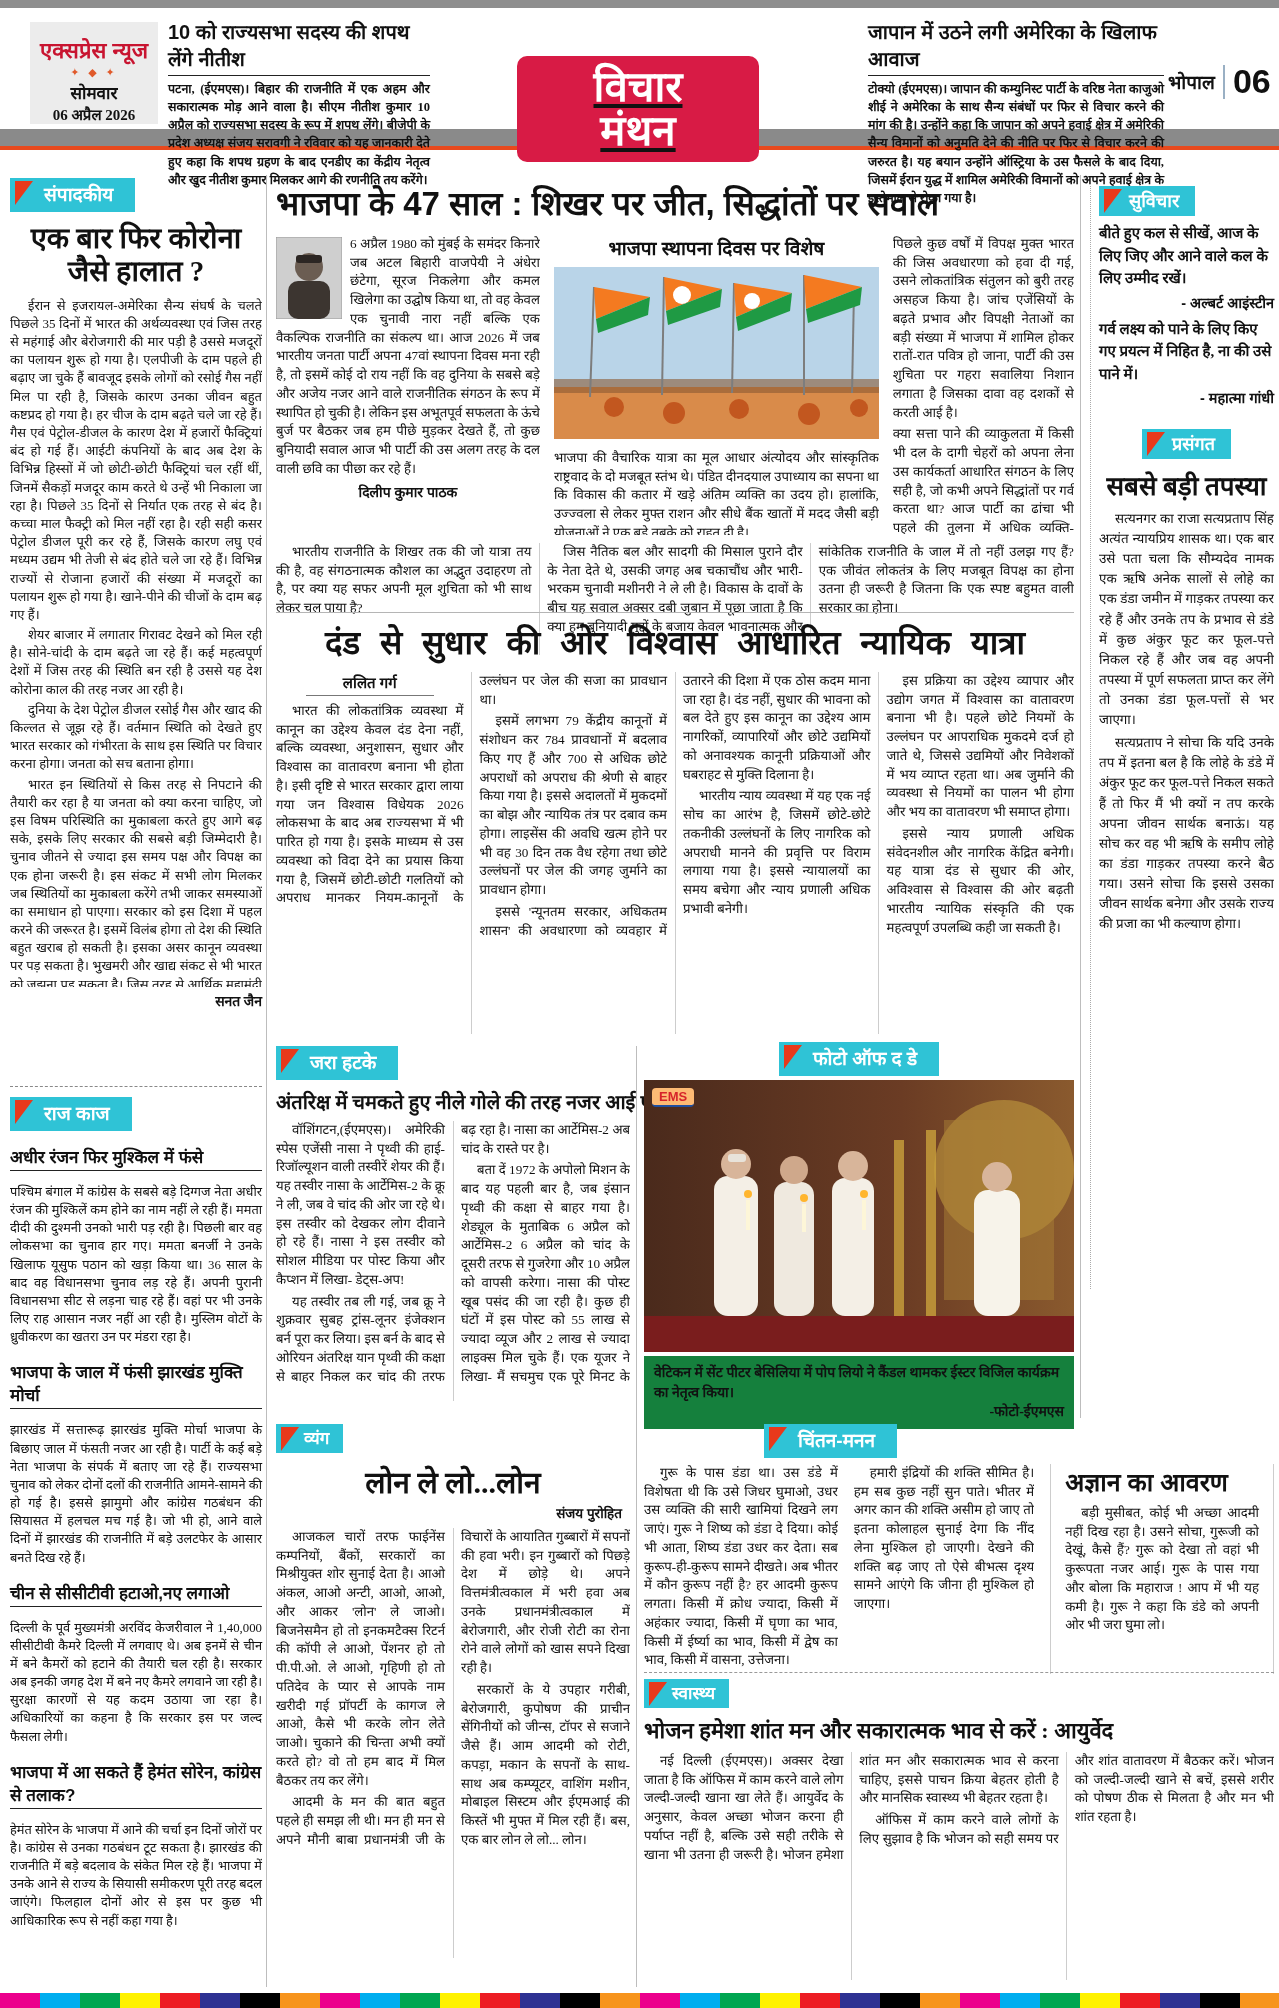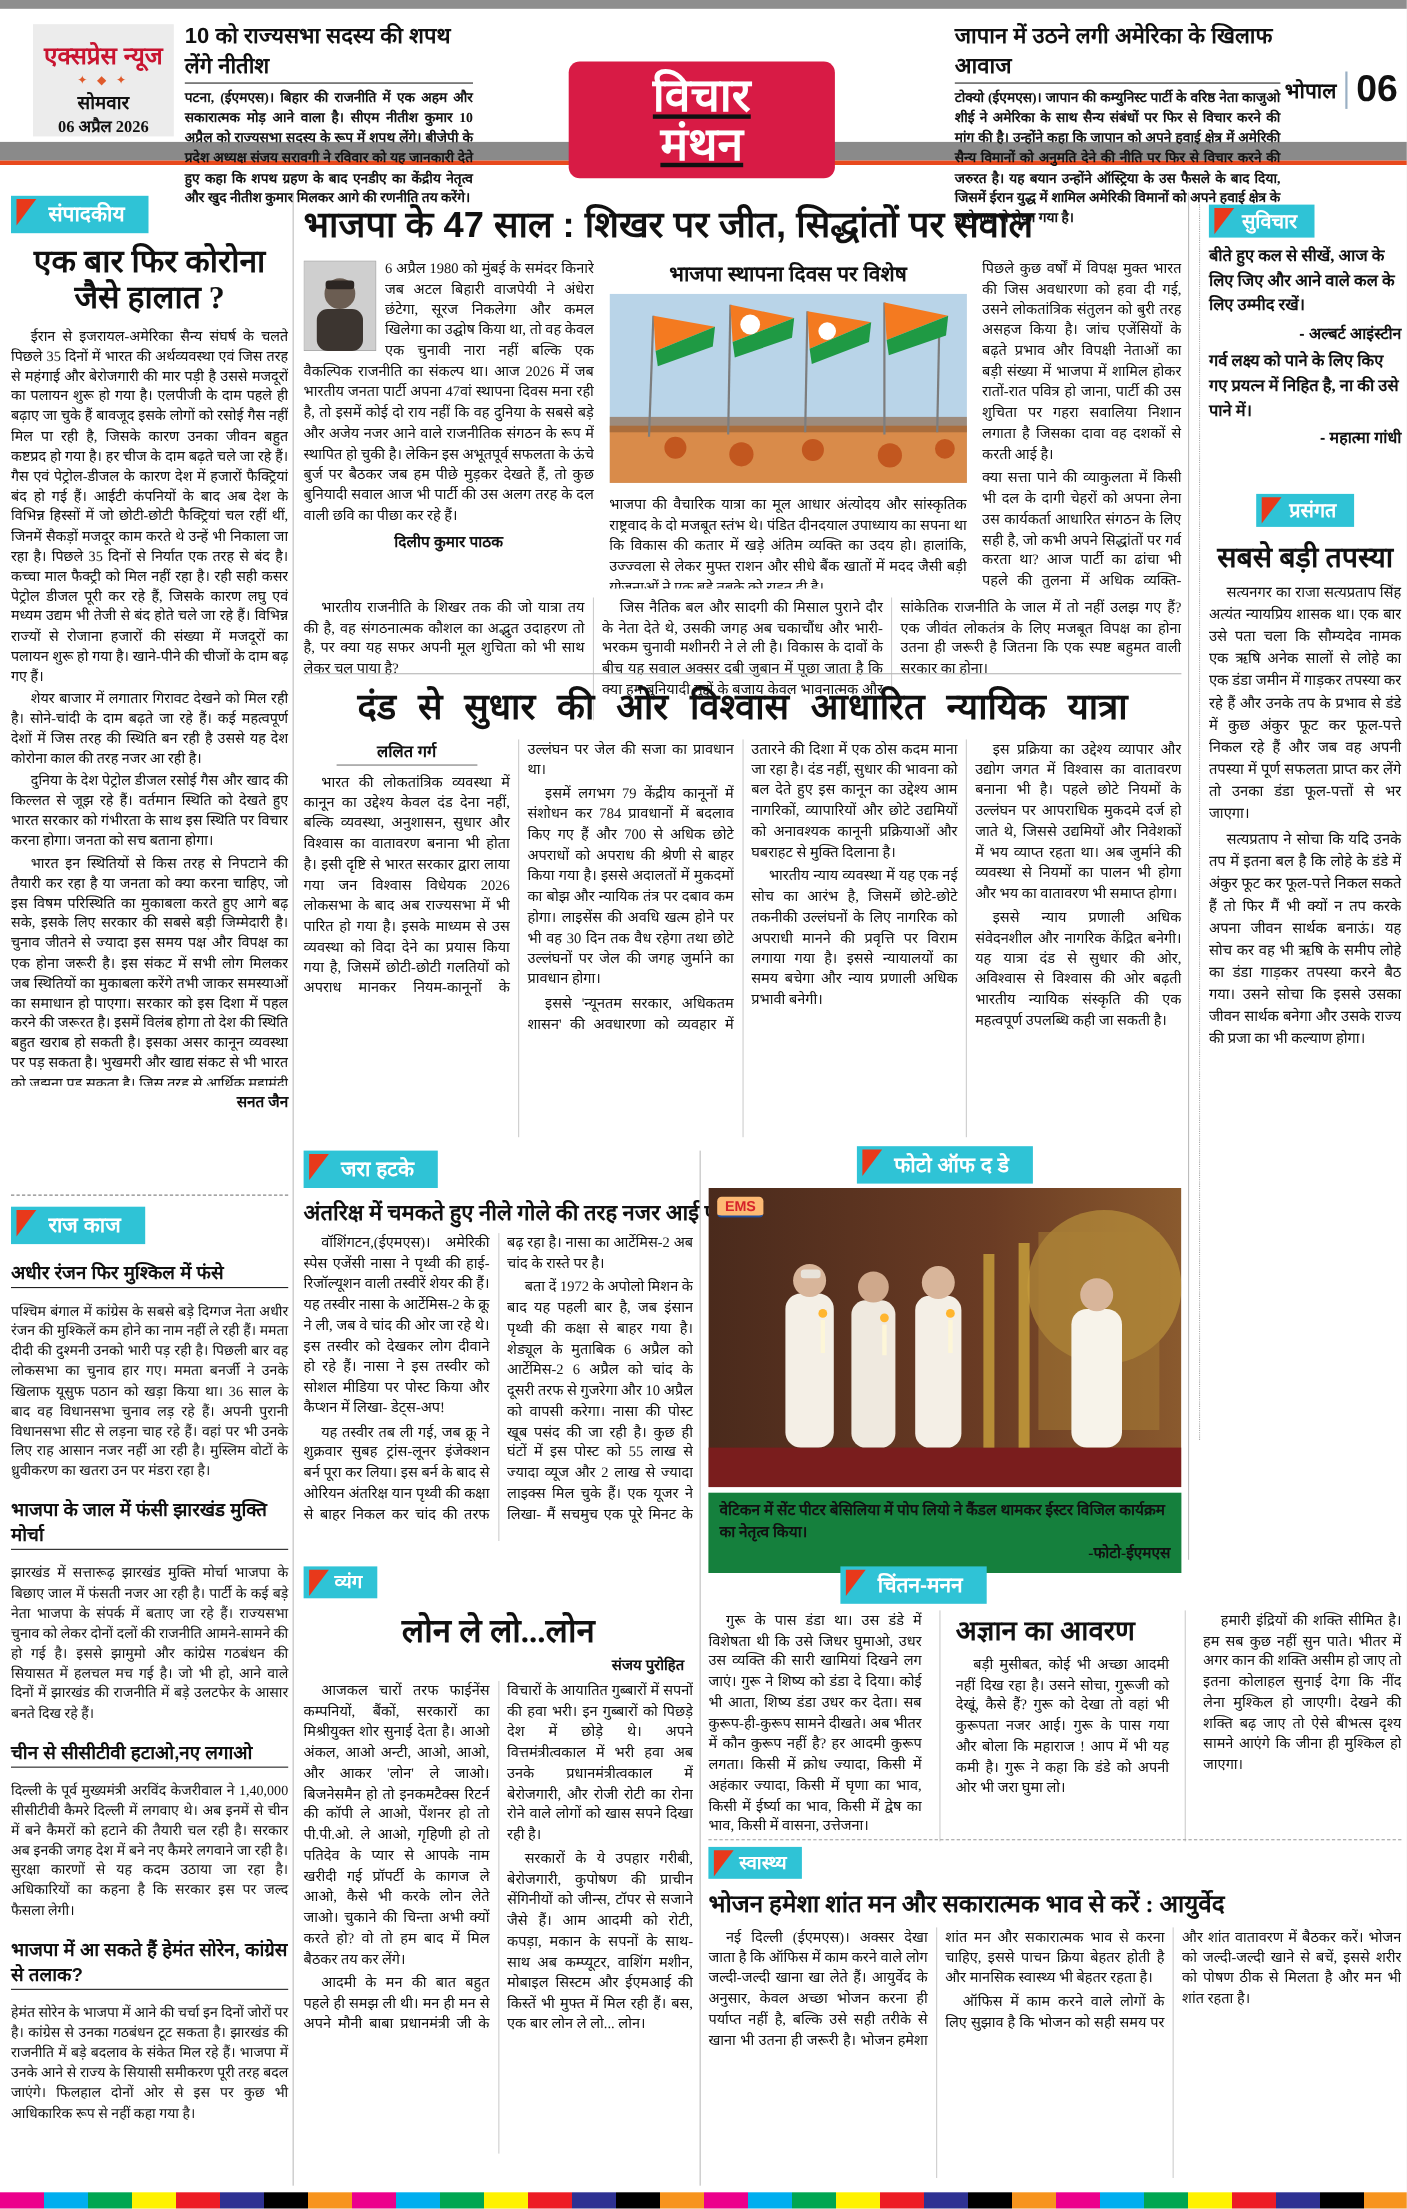--- a/index.html
+++ b/index.html
@@ -232,21 +232,21 @@
   </div>
 
   <div class="abs rail" style="left:1090px;top:186px;width:184px;border-left:1px dotted #aaa;padding-left:8px;box-sizing:border-box;">
     <span class="seclabel" style="font-size:18px;padding:2px 16px 4px 30px;">सुविचार</span>
     <p class="quote">बीते हुए कल से सीखें, आज के लिए जिए और आने वाले कल के लिए उम्मीद रखें।</p>
     <div class="quoteauthor">- अल्बर्ट आइंस्टीन</div>
     <p class="quote">गर्व लक्ष्य को पाने के लिए किए गए प्रयत्न में निहित है, ना की उसे पाने में।</p>
     <div class="quoteauthor">- महात्मा गांधी</div>
 
     <div class="labelwrap" style="margin-top:22px;">
-      <span class="seclabel" style="font-size:18px;padding:2px 16px 4px 30px;margin-top:20px;">प्रसंगत</span>
+      <span class="seclabel" style="font-size:18px;padding:2px 16px 4px 30px;">प्रसंगत</span>
     </div>
     <div class="pras-head">सबसे बड़ी तपस्या</div>
     <div class="clip" style="height:780px;">
       <p class="story">सत्यनगर का राजा सत्यप्रताप सिंह अत्यंत न्यायप्रिय शासक था। एक बार उसे पता चला कि सौम्यदेव नामक एक ऋषि अनेक सालों से लोहे का एक डंडा जमीन में गाड़कर तपस्या कर रहे हैं और उनके तप के प्रभाव से डंडे में कुछ अंकुर फूट कर फूल-पत्ते निकल रहे हैं और जब वह अपनी तपस्या में पूर्ण सफलता प्राप्त कर लेंगे तो उनका डंडा फूल-पत्तों से भर जाएगा।</p>
       <p class="story">सत्यप्रताप ने सोचा कि यदि उनके तप में इतना बल है कि लोहे के डंडे में अंकुर फूट कर फूल-पत्ते निकल सकते हैं तो फिर मैं भी क्यों न तप करके अपना जीवन सार्थक बनाऊं। यह सोच कर वह भी ऋषि के समीप लोहे का डंडा गाड़कर तपस्या करने बैठ गया। उसने सोचा कि इससे उसका जीवन सार्थक बनेगा और उसके राज्य की प्रजा का भी कल्याण होगा।</p>
     </div>
   </div>
 
   <div class="abs" style="left:10px;top:1086px;width:252px;">
     <div class="dashrule" style="margin-bottom:10px;"></div>
@@ -342,26 +342,26 @@
   </div>
 
   <div class="abs" style="left:644px;top:1424px;width:630px;">
     <div class="labelwrap" style="text-align:left;padding-left:120px;">
       <span class="seclabel">चिंतन-मनन</span>
     </div>
     <div style="display:flex;gap:16px;margin-top:6px;">
       <div class="clip" style="width:200px;height:210px;">
         <p style="margin:0;font-size:13.2px;line-height:1.42;text-align:justify;text-indent:16px;">गुरू के पास डंडा था। उस डंडे में विशेषता थी कि उसे जिधर घुमाओ, उधर उस व्यक्ति की सारी खामियां दिखने लग जाएं। गुरू ने शिष्य को डंडा दे दिया। कोई भी आता, शिष्य डंडा उधर कर देता। सब कुरूप-ही-कुरूप सामने दीखते। अब भीतर में कौन कुरूप नहीं है? हर आदमी कुरूप लगता। किसी में क्रोध ज्यादा, किसी में अहंकार ज्यादा, किसी में घृणा का भाव, किसी में ईर्ष्या का भाव, किसी में द्वेष का भाव, किसी में वासना, उत्तेजना।</p>
       </div>
+      <div class="clip" style="width:186px;height:210px;">
+        <p style="margin:0;font-size:13.2px;line-height:1.42;text-align:justify;text-indent:16px;">हमारी इंद्रियों की शक्ति सीमित है। हम सब कुछ नहीं सुन पाते। भीतर में अगर कान की शक्ति असीम हो जाए तो इतना कोलाहल सुनाई देगा कि नींद लेना मुश्किल हो जाएगी। देखने की शक्ति बढ़ जाए तो ऐसे बीभत्स दृश्य सामने आएंगे कि जीना ही मुश्किल हो जाएगा।</p>
+      </div>
       <div class="clip" style="width:200px;height:210px;border-left:1px solid #cdcdcd;border-right:1px solid #cdcdcd;padding:0 14px;">
         <h3 class="ch-head">अज्ञान का आवरण</h3>
         <p style="margin:0;font-size:13.2px;line-height:1.42;text-align:justify;text-indent:16px;">बड़ी मुसीबत, कोई भी अच्छा आदमी नहीं दिख रहा है। उसने सोचा, गुरूजी को देखूं, कैसे हैं? गुरू को देखा तो वहां भी कुरूपता नजर आई। गुरू के पास गया और बोला कि महाराज ! आप में भी यह कमी है। गुरू ने कहा कि डंडे को अपनी ओर भी जरा घुमा लो।</p>
-      </div>
-      <div class="clip" style="width:186px;height:210px;">
-        <p style="margin:0;font-size:13.2px;line-height:1.42;text-align:justify;text-indent:16px;">हमारी इंद्रियों की शक्ति सीमित है। हम सब कुछ नहीं सुन पाते। भीतर में अगर कान की शक्ति असीम हो जाए तो इतना कोलाहल सुनाई देगा कि नींद लेना मुश्किल हो जाएगी। देखने की शक्ति बढ़ जाए तो ऐसे बीभत्स दृश्य सामने आएंगे कि जीना ही मुश्किल हो जाएगा।</p>
       </div>
     </div>
   </div>
 
   <div class="abs" style="left:644px;top:1672px;width:630px;border-top:1px dashed #999;padding-top:6px;">
     <span class="seclabel" style="font-size:17px;padding:2px 14px 4px 28px;">स्वास्थ्य</span>
     <div class="sw-head">भोजन हमेशा शांत मन और सकारात्मक भाव से करें : आयुर्वेद</div>
     <div class="cols3 clip" style="height:228px;">
       <p>नई दिल्ली (ईएमएस)। अक्सर देखा जाता है कि ऑफिस में काम करने वाले लोग जल्दी-जल्दी खाना खा लेते हैं। आयुर्वेद के अनुसार, केवल अच्छा भोजन करना ही पर्याप्त नहीं है, बल्कि उसे सही तरीके से खाना भी उतना ही जरूरी है। भोजन हमेशा शांत मन और सकारात्मक भाव से करना चाहिए, इससे पाचन क्रिया बेहतर होती है और मानसिक स्वास्थ्य भी बेहतर रहता है।</p>
       <p>ऑफिस में काम करने वाले लोगों के लिए सुझाव है कि भोजन को सही समय पर और शांत वातावरण में बैठकर करें। भोजन को जल्दी-जल्दी खाने से बचें, इससे शरीर को पोषण ठीक से मिलता है और मन भी शांत रहता है।</p>

